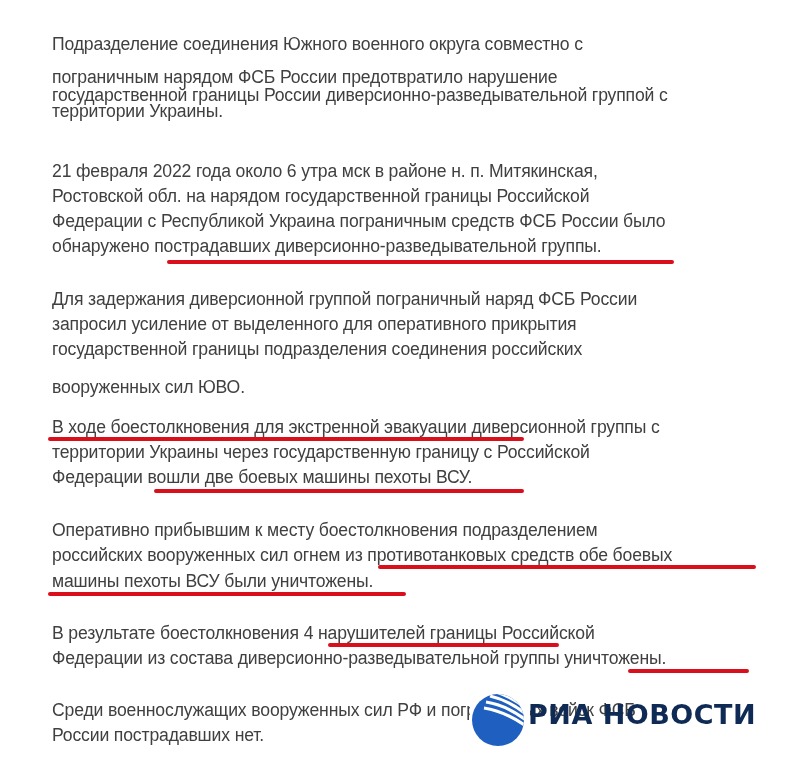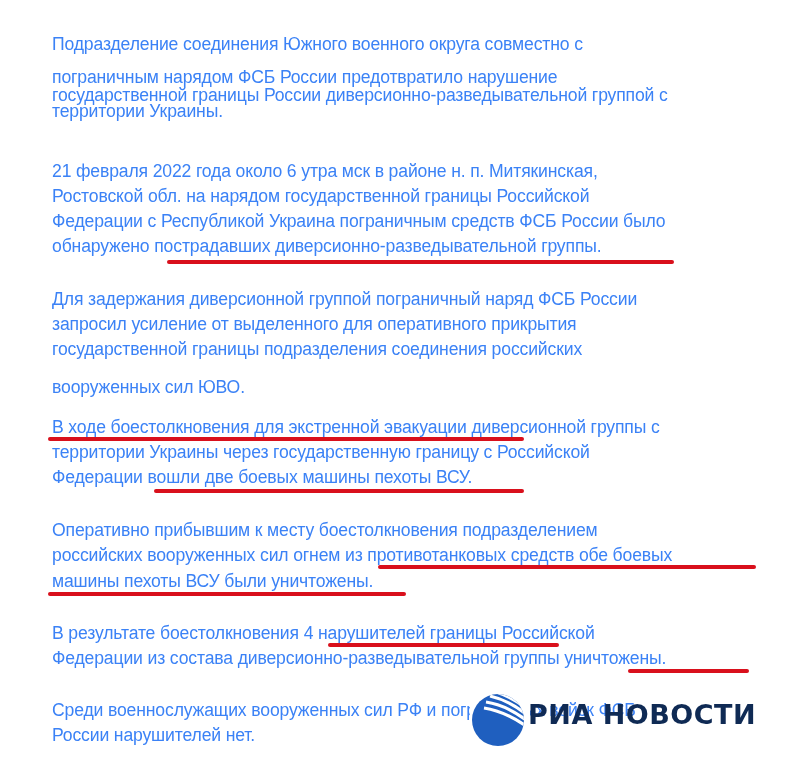--- a/index.html
+++ b/index.html
@@ -2,21 +2,21 @@
 <html><head>
 <meta charset="utf-8">
 <style>
   html, body { margin:0; padding:0; }
   body {
     width:800px; height:782px; background:#ffffff; position:relative; overflow:hidden;
     font-family: "Liberation Sans", sans-serif;
   }
   .line {
     position:absolute; left:52px; white-space:nowrap;
-    font-size:17.6px; color:#3b82f6; line-height:22px;
+    font-size:17.6px; color:#404040; line-height:22px;
     letter-spacing:-0.15px;
   }
   .ul {
     position:absolute; height:4px; border-radius:2px; background:#d9101c;
   }
   .logo { position:absolute; left:470px; top:688px; width:300px; height:60px; }
   .logo-text {
     position:absolute; left:58px; top:11px; font-family:"DejaVu Sans", sans-serif;
     font-weight:bold; font-size:27px; color:#0f2a54; letter-spacing:0.5px; white-space:nowrap;
   }
@@ -67,21 +67,21 @@
   <div>
     <div class="line" style="top:622px">В результате боестолкновения 4 нарушителей границы Российской</div>
     <div class="line" style="top:647px">Федерации из состава диверсионно-разведывательной группы уничтожены.</div>
 
     <div class="ul" style="left:328px; width:231px; top:643px"></div>
     <div class="ul" style="left:628px; width:121px; top:669px"></div>
   </div>
 
   <div>
     <div class="line" style="top:699px">Среди военнослужащих вооруженных сил РФ и пограничных войск ФСБ</div>
-    <div class="line" style="top:724px">России нарушителей нет.</div>
+    <div class="line" style="top:724px">России пострадавших нет.</div>
   </div>
 </div>
 
 <div class="logo">
   <svg width="60" height="60" viewBox="0 0 60 60" style="position:absolute; left:0; top:2px">
     <defs>
       <clipPath id="gclip">
           <circle cx="28" cy="30" r="26"></circle>
         </clipPath>
     </defs>

